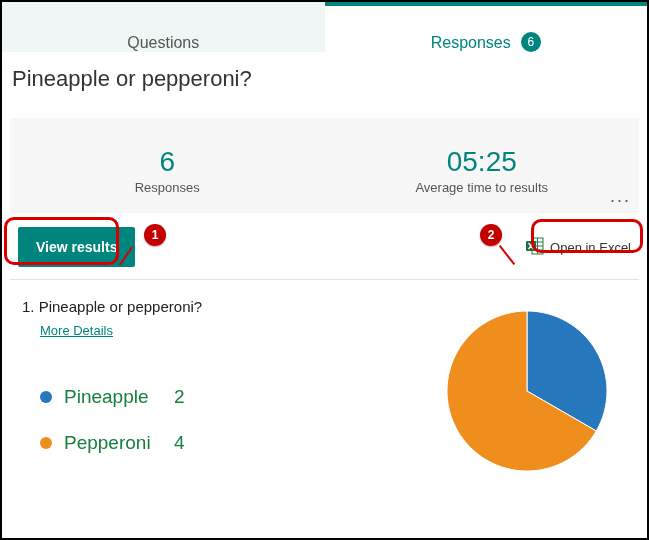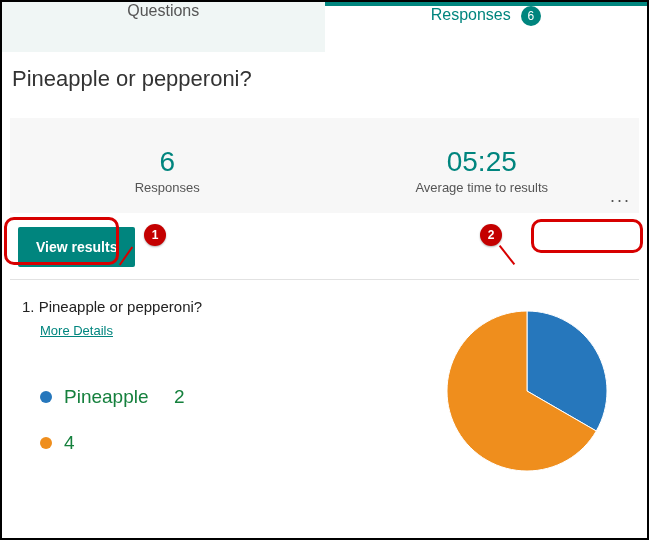--- a/index.html
+++ b/index.html
@@ -13,21 +13,21 @@
     position: relative;
   }
   .tabs {
     display: flex;
     height: 50px;
     background: #f0f6f5;
   }
   .tab {
     flex: 1;
     display: flex;
-    align-items: flex-start;
+    align-items: flex-end;
     justify-content: center;
     font-size: 16px;
     color: #555;
     cursor: pointer;
     position: relative;
   }
   .tab.active {
     background: #fff;
     color: #00857e;
     border-top: 4px solid #00857e;
@@ -199,20 +199,34 @@
     <div class="summary-col">
       <div class="summary-value">05:25</div>
       <div class="summary-label">Average time to results</div>
     </div>
   </div>
   <div class="kebab">...</div>
 </div>
 
 <div class="actions-row">
   <button class="btn-primary">View results</button>
+  <div class="open-excel">
+    <span>
+      <svg width="18" height="18" viewBox="0 0 18 18">
+        <rect x="6" y="1" width="11" height="16" fill="#fff" stroke="#2a7a43" stroke-width="1"></rect>
+        <line x1="6" y1="5" x2="17" y2="5" stroke="#2a7a43" stroke-width="1"></line>
+        <line x1="6" y1="9" x2="17" y2="9" stroke="#2a7a43" stroke-width="1"></line>
+        <line x1="6" y1="13" x2="17" y2="13" stroke="#2a7a43" stroke-width="1"></line>
+        <line x1="11.5" y1="1" x2="11.5" y2="17" stroke="#2a7a43" stroke-width="1"></line>
+        <rect x="0" y="4" width="10" height="10" rx="1" fill="#1d6f42"></rect>
+        <path d="M2.5 6 L5 9 L2.5 12 M7.5 6 L5 9 L7.5 12" stroke="#fff" stroke-width="1.3" fill="none"></path>
+      </svg>
+    </span>
+    <span>Open in Excel</span>
+  </div>
 
   <div class="annot-box" style="left:-6px; top:4px; width:115px; height:48px;"></div>
   <div class="annot-box" style="right:-4px; top:6px; width:112px; height:34px;"></div>
 </div>
 
 <div class="annot-num" style="left:142px; top:222px;">1</div>
 <div class="annot-line" style="left:123px; top:243px; height:22px; transform: rotate(35deg);"></div>
 <div class="annot-num" style="left:478px; top:222px;">2</div>
 <div class="annot-line" style="left:504px; top:241px; height:24px; transform: rotate(-38deg);"></div>
 
@@ -224,20 +238,21 @@
     </div>
     <a class="more-details">More Details</a>
     <div id="legend">
         <div class="legend-row">
           <span class="swatch" style="background: rgb(38, 119, 188);"></span>
           <span class="legend-label">Pineapple</span>
           <span class="legend-count">2</span>
         </div>
         <div class="legend-row">
           <span class="swatch" style="background: rgb(239, 142, 29);"></span>
+          <span class="legend-label">Pepperoni</span>
           <span class="legend-count">4</span>
         </div>
       </div>
   </div>
   <div class="pie-wrap">
     <svg id="pie" width="170" height="170" viewBox="0 0 170 170">
         <path d="M 85 85 L 85 5 A 80 80 0 0 1 154.2820323027551 124.99999999999999 Z" fill="#2677bc" stroke="#fff" stroke-width="1"></path>
         <path d="M 85 85 L 154.2820323027551 124.99999999999999 A 80 80 0 1 1 84.99999999999999 5 Z" fill="#ef8e1d" stroke="#fff" stroke-width="1"></path>
       </svg>
   </div>

